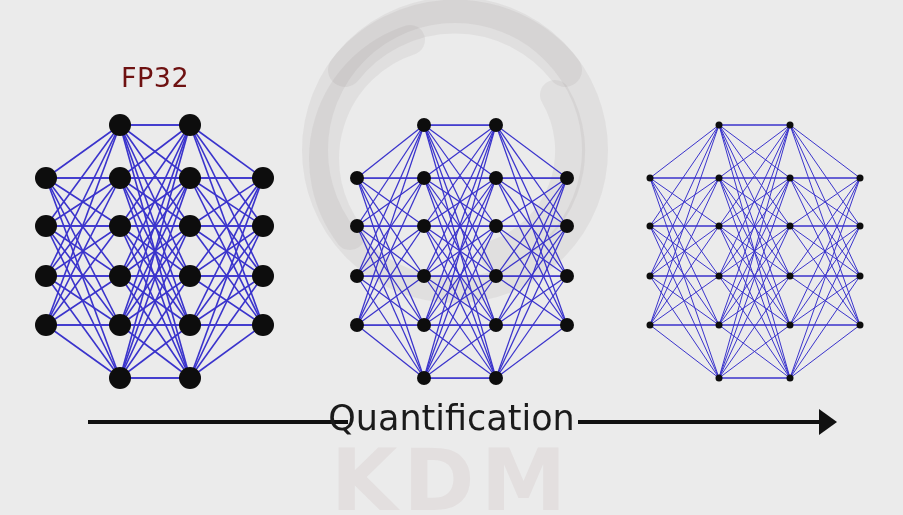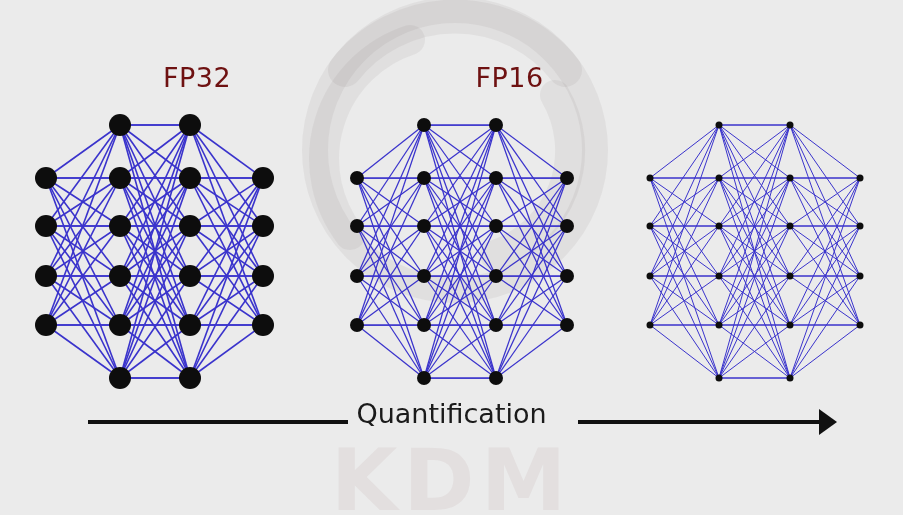--- a/index.html
+++ b/index.html
@@ -41,21 +41,20 @@
     color: rgba(150, 110, 110, 0.085);
     font-family: "DejaVu Sans", sans-serif;
     pointer-events: none;
     user-select: none;
   }
   
   .net-panel {
     position: absolute;
     top: 0;
     height: 400px;
-    padding-left: 28px;
   }
   .net-title {
     position: absolute;
     top: 62px;
     width: 100%;
     text-align: center;
     font-size: 27px;
     color: #6e1111;
     font-family: "DejaVu Sans", sans-serif;
     letter-spacing: 0.5px;
@@ -72,21 +71,21 @@
     top: 398px;
     width: 903px;
     height: 50px;
   }
   .arrow-label {
     position: absolute;
     left: 0;
     right: 0;
     top: 0;
     text-align: center;
-    font-size: 27px;
+    font-size: 35px;
     color: #1b1b1b;
     font-family: "DejaVu Sans", sans-serif;
   }
 </style>
 </head>
 <body>
 
 <div id="stage">
 
   <svg class="wm-logo" viewBox="0 0 330 330" aria-hidden="true">
@@ -214,21 +213,20 @@
             <circle cx="190" cy="325" r="11" fill="#0d0d0d"></circle>
             <circle cx="190" cy="378" r="11" fill="#0d0d0d"></circle>
             <circle cx="263" cy="178" r="11" fill="#0d0d0d"></circle>
             <circle cx="263" cy="226" r="11" fill="#0d0d0d"></circle>
             <circle cx="263" cy="276" r="11" fill="#0d0d0d"></circle>
             <circle cx="263" cy="325" r="11" fill="#0d0d0d"></circle>
           </g>
         </svg>
       </div>
       <div class="net-panel" style="left: 335px; width: 265px;">
-        <div class="net-title">FP16</div>
         <svg class="net-svg" width="265" height="400">
           <g stroke="#3a33cc" stroke-width="1.25" fill="none">
             <line x1="22" y1="178" x2="89" y2="125"></line>
             <line x1="22" y1="178" x2="89" y2="178"></line>
             <line x1="22" y1="178" x2="89" y2="226"></line>
             <line x1="22" y1="178" x2="89" y2="276"></line>
             <line x1="22" y1="178" x2="89" y2="325"></line>
             <line x1="22" y1="178" x2="89" y2="378"></line>
             <line x1="22" y1="226" x2="89" y2="125"></line>
             <line x1="22" y1="226" x2="89" y2="178"></line>

